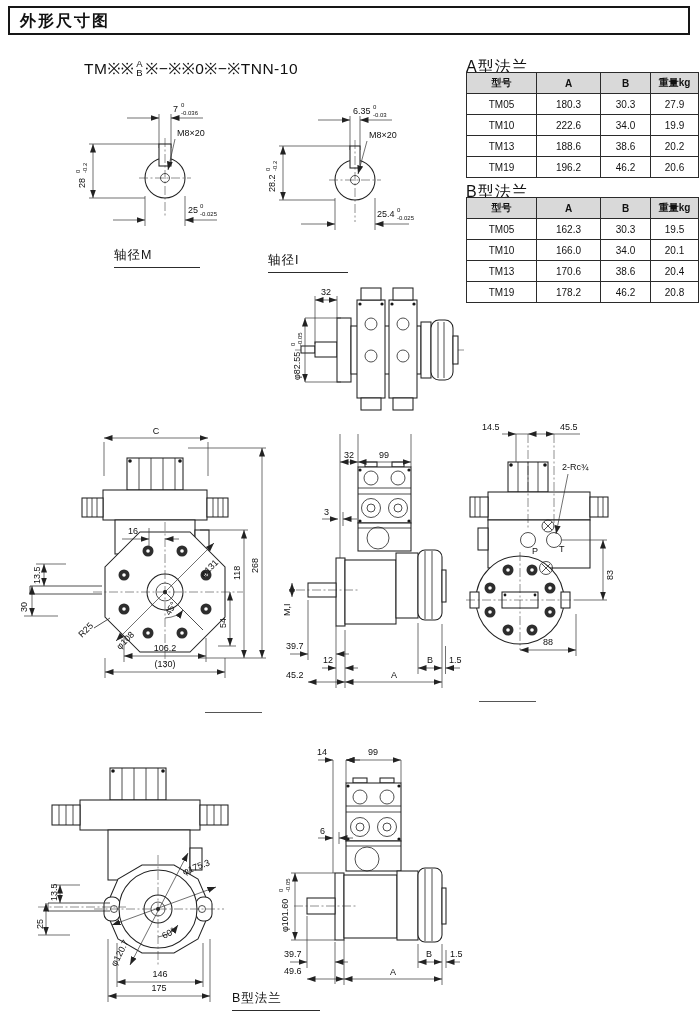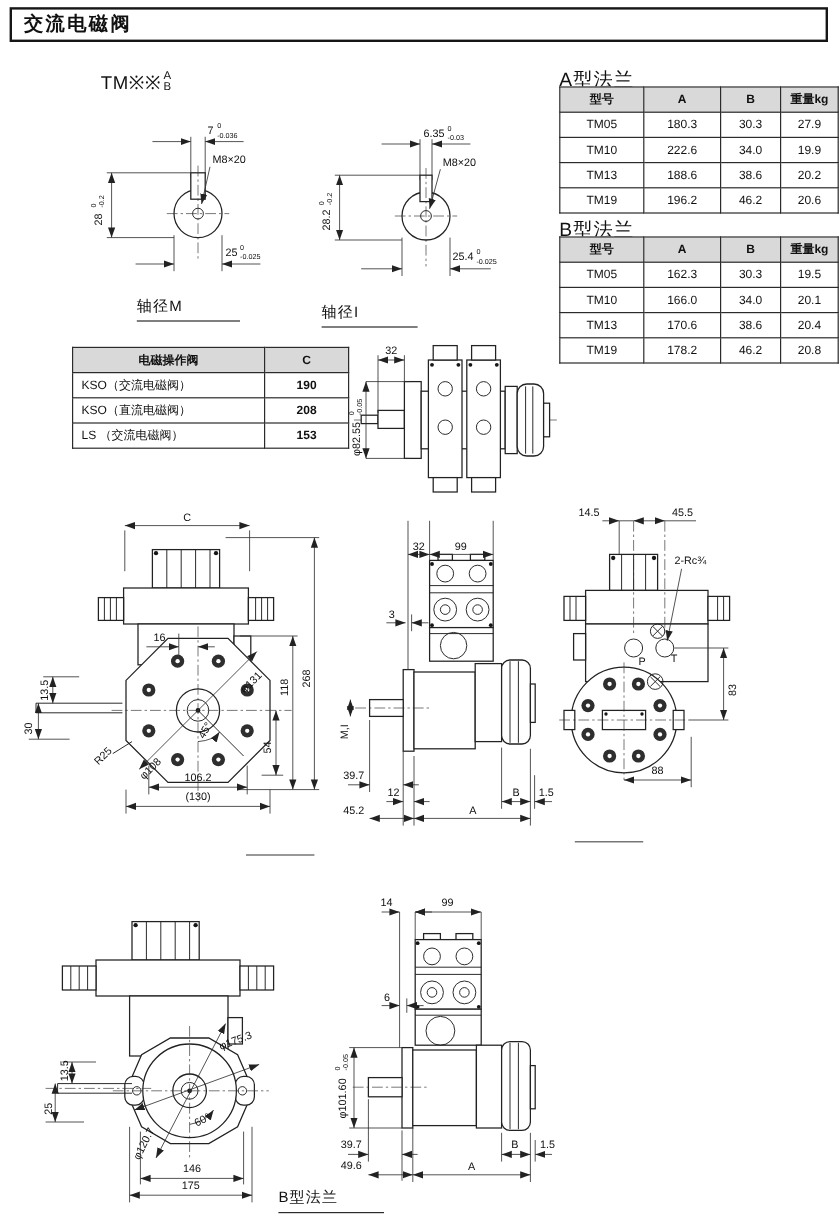--- a/index.html
+++ b/index.html
@@ -38,28 +38,29 @@
 <div class="page">
 
 <svg width="0" height="0" aria-hidden="true">
       <defs>
 <marker id="arr" viewBox="0 0 9 8" refX="8.5" refY="4" markerWidth="9" markerHeight="8" orient="auto-start-reverse" markerUnits="userSpaceOnUse">
           <path d="M0,1 L8.5,4 L0,7 Z" fill="#222"></path>
         </marker>
 </defs>
     </svg>
 
-<div class="titlebar">交流电磁阀</div>
+<div class="titlebar">外形尺寸图</div>
 
 <div class="model">
   <span>TM※※</span>
   <span class="stack">
     <span>A</span>
     <span>B</span>
   </span>
+  <span>※−※※0※−※TNN-10</span>
 </div>
 
 
 <svg class="dw" style="left:55px;top:92px" width="200" height="152" viewBox="0 0 200 152">
   <g>
     <line class="dim" x1="104" y1="22" x2="104" y2="56"></line>
         <line class="dim" x1="116" y1="22" x2="116" y2="56"></line>
     <circle class="o" cx="110" cy="86" r="20"></circle>
     <rect class="o" x="104" y="52" width="12" height="22"></rect>
     <circle class="i" cx="110" cy="86" r="4.5"></circle>
@@ -662,36 +663,14 @@
         </tr>
     <tr>
       <td>TM19</td>
       <td>178.2</td>
       <td>46.2</td>
       <td>20.8</td>
         </tr>
   </tbody>
 </table>
 
-<table class="tbl" style="left:60px;top:289px;width:230px">
-  <thead>
-        <tr>
-    <th style="width:160px">电磁操作阀</th>
-    <th style="width:70px">C</th>
-  </tr>
-      </thead>
-  <tbody>
-    <tr>
-      <td class="lft">KSO（交流电磁阀）</td>
-      <td class="bold">190</td>
-        </tr>
-    <tr>
-      <td class="lft">KSO（直流电磁阀）</td>
-      <td class="bold">208</td>
-        </tr>
-    <tr>
-      <td class="lft">LS （交流电磁阀）</td>
-      <td class="bold">153</td>
-        </tr>
-  </tbody>
-</table>
 
 </div>
 
 </body></html>

